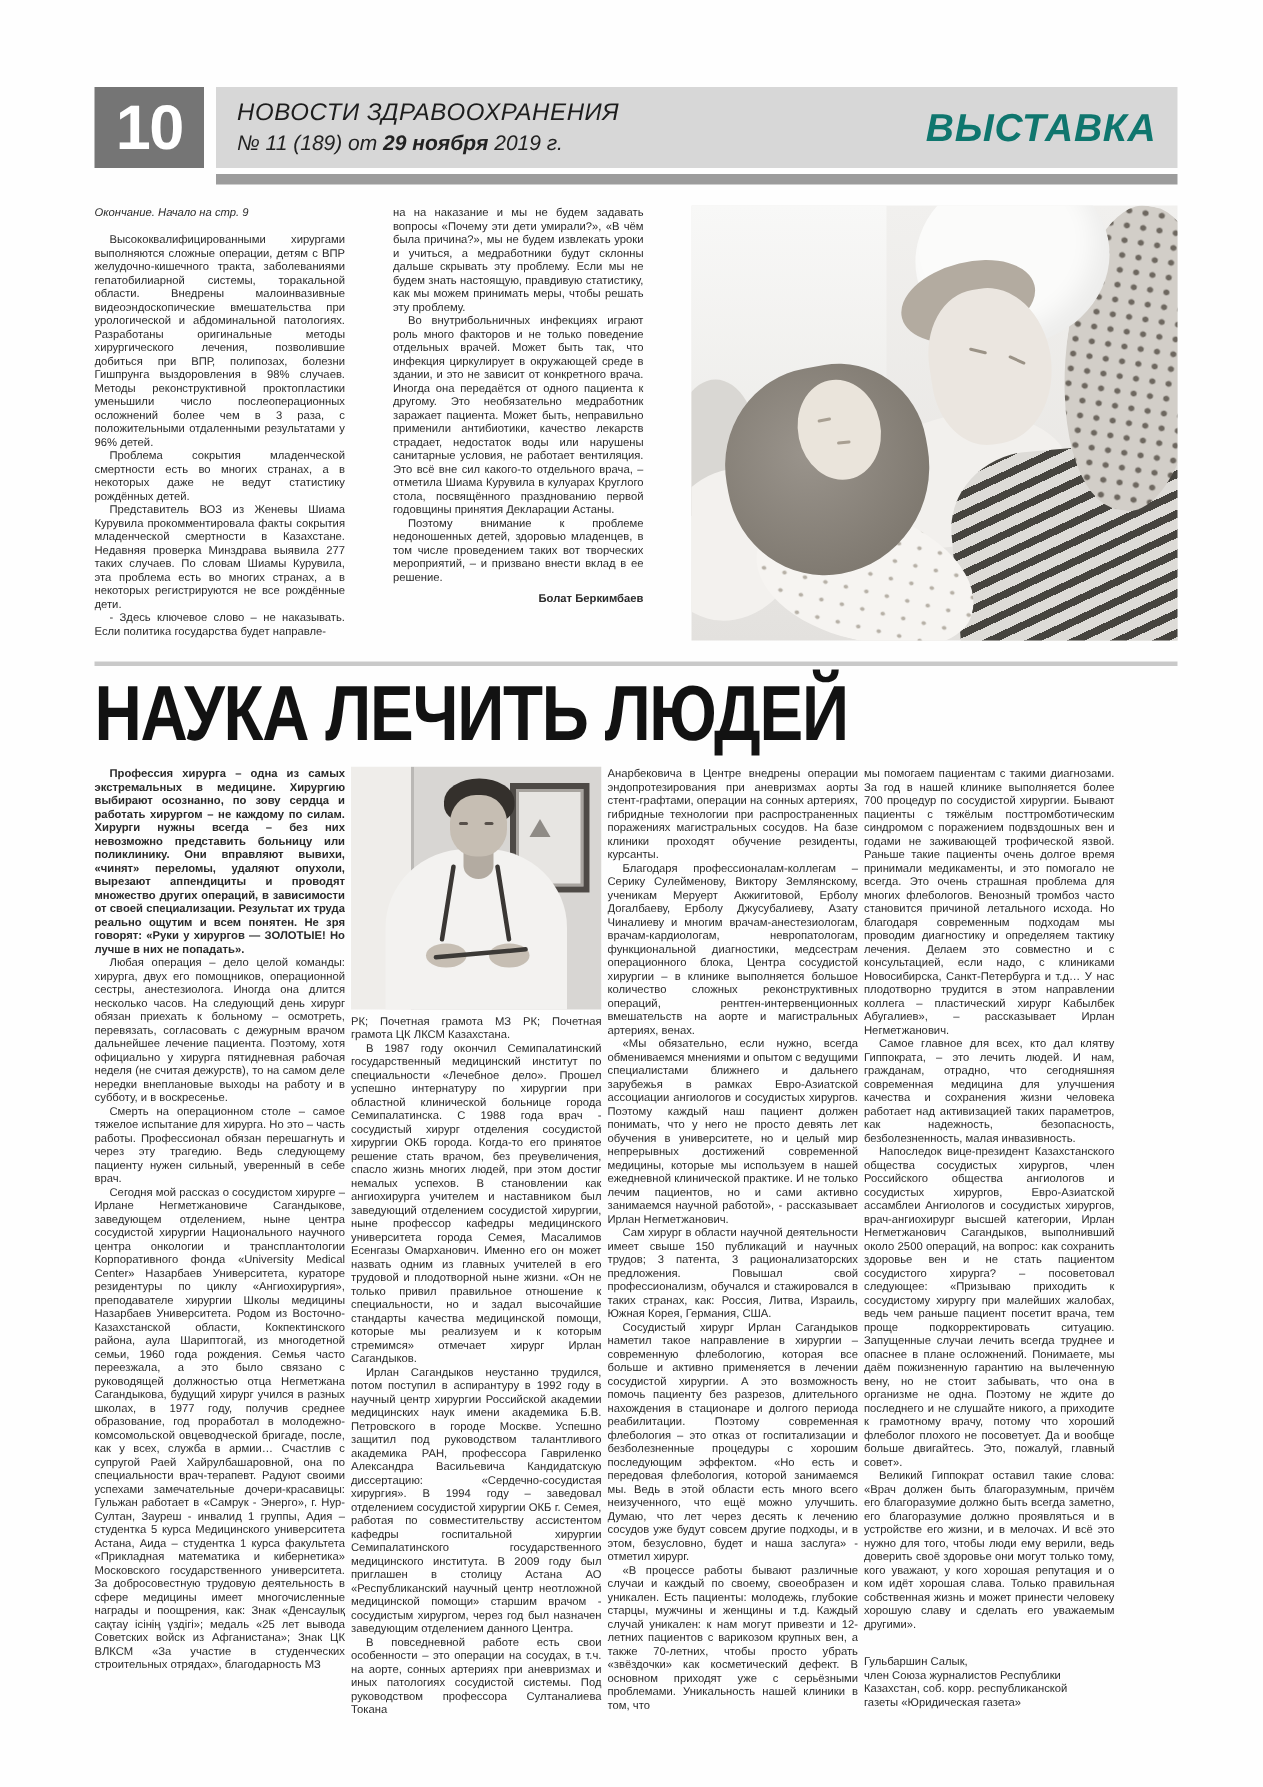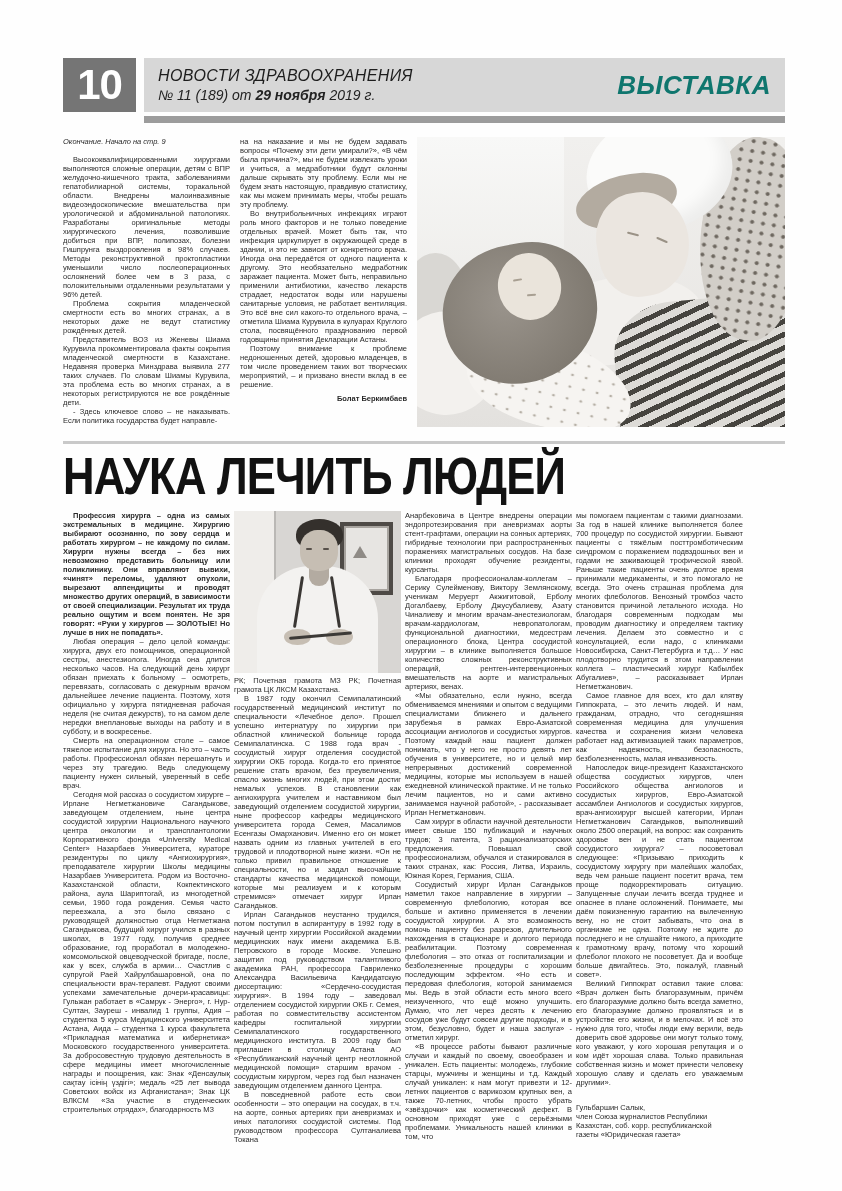--- a/index.html
+++ b/index.html
@@ -22,21 +22,21 @@
   
   .col{width:167px;flex:none;font-size:7.5px;line-height:9px;overflow:hidden;}
   .para{margin:0;text-align:justify;}
   .para.indent{text-indent:10px;}
   .para.italic-note{font-style:italic;text-align:left;margin-bottom:9px;}
   .para.byline{font-weight:bold;text-align:right;margin-top:5px;text-indent:0;}
   .para.lead{font-weight:bold;text-indent:10px;}
   .para.byline-block{font-weight:normal;white-space:pre-line;margin-top:16px;}
 
   
-  .top-article{display:flex;gap:10px;margin-top:14px;height:292px;}
+  .top-article{display:flex;gap:32px;margin-top:14px;height:292px;}
   .top-article .col{height:292px;}
 
   
   .photo-baby{flex:1;height:290px;position:relative;overflow:hidden;margin:0;
               background:linear-gradient(180deg,#f1f0ee 0%,#e9e7e4 70%,#e3e1de 100%);}
   .pb-window{position:absolute;left:0;top:0;width:40%;height:62%;
              background:linear-gradient(180deg,#f8f8f7 0%,#ecebe8 100%);}
   .pb-blur{position:absolute;left:-4%;top:40%;width:18%;height:34%;background:#d9d7d3;border-radius:50%;}
   .pb-cap{position:absolute;left:46%;top:-8%;width:40%;height:40%;background:#fbfbfa;border-radius:50%;
           transform:rotate(-12deg);box-shadow:inset -8px -10px 16px rgba(0,0,0,.06);}

